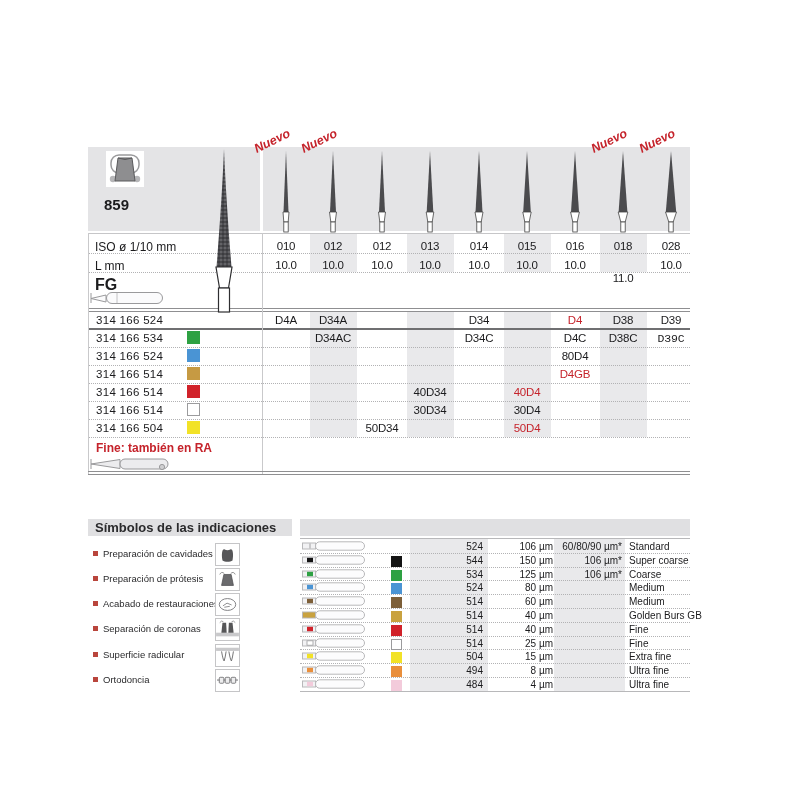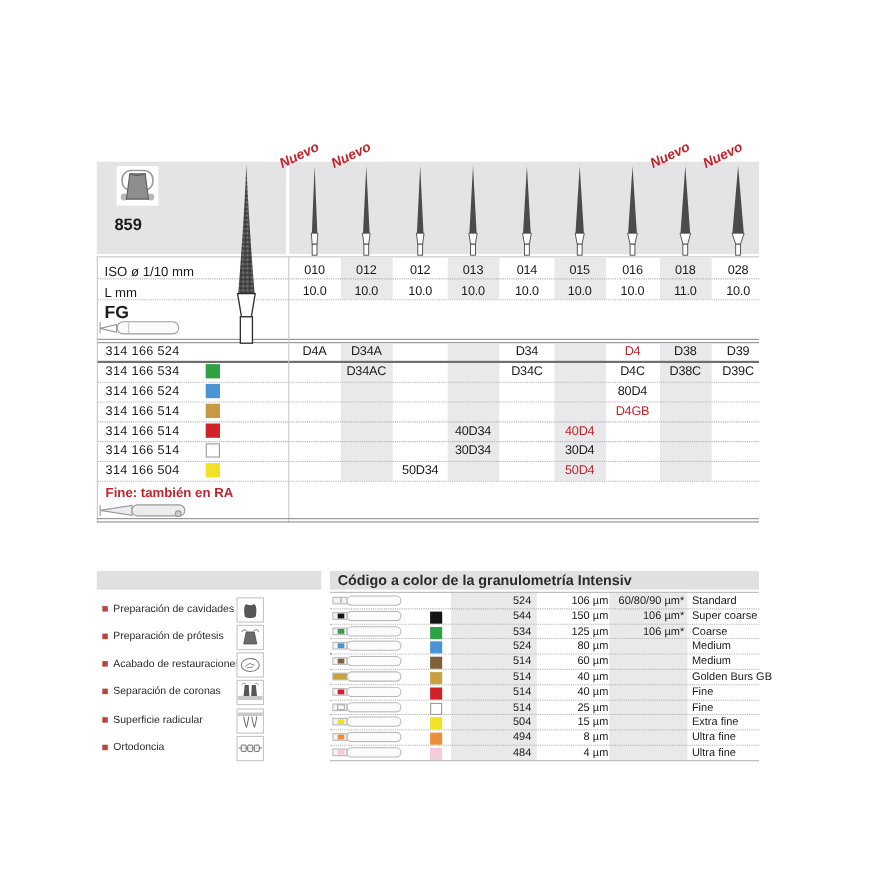--- a/index.html
+++ b/index.html
@@ -145,21 +145,21 @@
   <div class="dotted" style="left:88px;top:253px;width:602px;"></div>
 
   <span class="rowlabel" style="top:259px;">L mm</span>
   <span class="cval" style="left:262.5px;top:259px;">10.0</span>
   <span class="cval" style="left:309.5px;top:259px;">10.0</span>
   <span class="cval" style="left:358.5px;top:259px;">10.0</span>
   <span class="cval" style="left:406.5px;top:259px;">10.0</span>
   <span class="cval" style="left:455.5px;top:259px;">10.0</span>
   <span class="cval" style="left:503.5px;top:259px;">10.0</span>
   <span class="cval" style="left:551.5px;top:259px;">10.0</span>
-  <span class="cval" style="left:599.5px;top:259px;">11.0</span>
+  <span class="cval" style="left:599.5px;top:272px;">11.0</span>
   <span class="cval" style="left:647.5px;top:259px;">10.0</span>
 
   <div class="dotted" style="left:88px;top:272px;width:602px;"></div>
 
   <span class="fg">FG</span>
   <div class="abs" style="left:90px;top:290px;">
     <svg width="76" height="16" viewBox="0 0 76 16">
       <line x1="1" y1="3" x2="1" y2="13" stroke="#9a9a9c" stroke-width="1"></line>
       <polygon points="1,8.5 16,5 16,12" fill="#fbfbfc" stroke="#9a9a9c" stroke-width="1"></polygon>
       <rect x="16.5" y="2.5" width="56" height="11" rx="5.5" fill="#fbfbfc" stroke="#9a9a9c" stroke-width="1"></rect>
@@ -205,21 +205,21 @@
   <span class="cell" style="left:309.5px;top:314px;">D34A</span>
   <span class="cell" style="left:455.5px;top:314px;">D34</span>
   <span class="cell red" style="left:551.5px;top:314px;">D4</span>
   <span class="cell" style="left:599.5px;top:314px;">D38</span>
   <span class="cell" style="left:647.5px;top:314px;">D39</span>
 
   <span class="cell" style="left:309.5px;top:332px;">D34AC</span>
   <span class="cell" style="left:455.5px;top:332px;">D34C</span>
   <span class="cell" style="left:551.5px;top:332px;">D4C</span>
   <span class="cell" style="left:599.5px;top:332px;">D38C</span>
-  <span class="cell" style="left:647.5px;top:332px;">D39C</span>
+  <span class="cell" style="left:647.5px;top:332px;font-family:Liberation Mono, monospace;">D39C</span>
 
   <span class="cell" style="left:551.5px;top:350px;">80D4</span>
   <span class="cell red" style="left:551.5px;top:368px;">D4GB</span>
 
   <span class="cell" style="left:406.5px;top:386px;">40D34</span>
   <span class="cell red" style="left:503.5px;top:386px;">40D4</span>
 
   <span class="cell" style="left:406.5px;top:404px;">30D34</span>
   <span class="cell" style="left:503.5px;top:404px;">30D4</span>
 
@@ -249,20 +249,21 @@
           <circle cx="3" cy="1" r="0.4" fill="#6a6a70"></circle>
         </pattern>
       </defs>
       <path d="M20,2 C21.5,40 25,90 27.5,120 L12.5,120 C15,90 18.5,40 20,2 Z" fill="url(#speckle)"></path>
       <polygon points="12,120 28,120 24.5,141 15.5,141" fill="#ffffff" stroke="#2e2e30" stroke-width="1.2"></polygon>
       <rect x="14.5" y="141" width="11" height="24" fill="#ffffff" stroke="#2e2e30" stroke-width="1.2"></rect>
     </svg>
   </div>
 
   <div class="secbar" style="left:88px;top:519px;width:204px;"></div>
+  <span class="sectitle" style="left:95px;top:520px;">Símbolos de las indicaciones</span>
 
   <div class="bullet" style="top:551px;"></div>
   <span class="symitem-label" style="left:103px;top:548px;">Preparación de cavidades</span>
   <div class="iconbox" style="top:543px;">
     <svg width="23" height="21" viewBox="0 0 25 23">
       <path d="M7,18 C5.5,10 7,4.5 9.5,6 C11,7 14,7 15.5,6 C18,4.5 19.5,10 18,18 C15.5,20 9.5,20 7,18 Z" fill="#565658"></path>
     </svg>
   </div>
 
   <div class="bullet" style="top:576px;"></div>
@@ -308,21 +309,20 @@
   <div class="iconbox" style="top:669px;">
     <svg width="23" height="21" viewBox="0 0 25 23">
       <line x1="1" y1="11" x2="24" y2="11" stroke="#68686a" stroke-width="1"></line>
       <rect x="3.5" y="8" width="5" height="6.5" rx="1" fill="#ededee" stroke="#68686a" stroke-width="0.9"></rect>
       <rect x="10" y="8" width="5" height="6.5" rx="1" fill="#ededee" stroke="#68686a" stroke-width="0.9"></rect>
       <rect x="16.5" y="8" width="5" height="6.5" rx="1" fill="#ededee" stroke="#68686a" stroke-width="0.9"></rect>
     </svg>
   </div>
 
   <div class="secbar" style="left:300px;top:519px;width:390px;"></div>
-  <span class="sectitle" style="left:307px;top:520px;">Código a color de la granulometría Intensiv</span>
 
   <div class="gband" style="left:410px;top:538px;width:78px;height:153px;"></div>
   <div class="gband" style="left:554px;top:538px;width:71px;height:153px;"></div>
   <div class="hline" style="left:300px;top:538px;width:390px;background:#b8b8ba;"></div>
   <div class="hline" style="left:300px;top:691px;width:390px;background:#b8b8ba;"></div>
 
   <div class="dotted" style="left:300px;top:552.8px;width:390px;"></div>
   <div class="dotted" style="left:300px;top:566.6px;width:390px;"></div>
   <div class="dotted" style="left:300px;top:580.4px;width:390px;"></div>
   <div class="dotted" style="left:300px;top:594.2px;width:390px;"></div>

